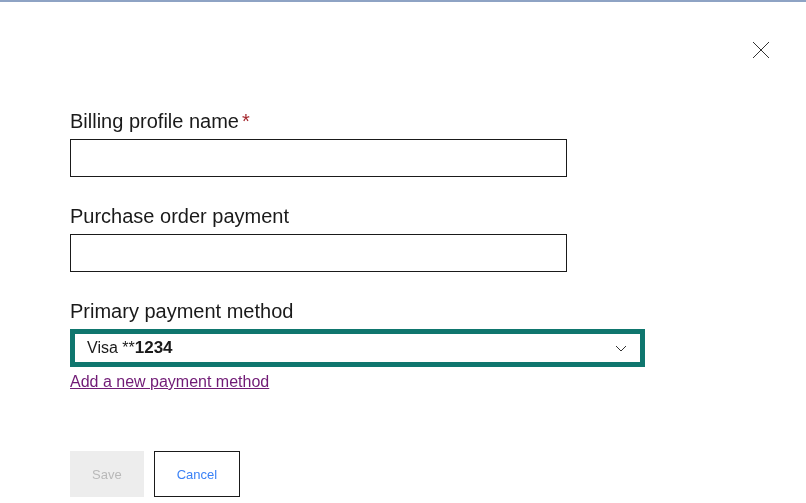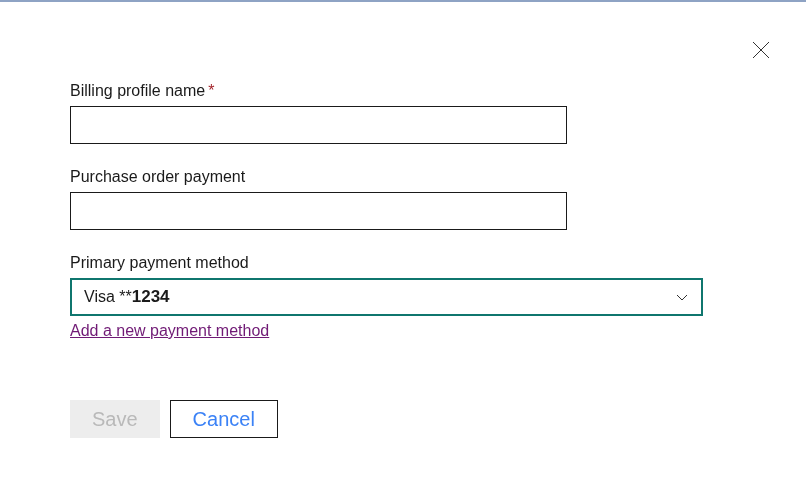--- a/index.html
+++ b/index.html
@@ -32,42 +32,43 @@
       stroke: #333;
       stroke-width: 1;
     }
     .form-container {
       padding: 80px 70px 0 70px;
     }
     .field {
       margin-bottom: 24px;
     }
     .field-label {
-      font-size: 16px;
+      font-size: 20px;
       color: #1a1a1a;
       display: block;
       margin-bottom: 6px;
+      margin-top: 28px;
     }
     .required {
       color: #a4262c;
       margin-left: 3px;
     }
     .text-input {
       width: 497px;
       height: 38px;
       border: 1px solid #1a1a1a;
       padding: 0 10px;
       font-size: 15px;
       font-family: inherit;
       outline: none;
     }
     .dropdown {
-      width: 633px;
+      width: 575px;
       height: 38px;
-      border: 2px solid #0f766e;
+      border: 5px solid #0f766e;
       padding: 0 12px;
       font-size: 16px;
       display: flex;
       align-items: center;
       justify-content: space-between;
       cursor: pointer;
       background: #fff;
     }
     .dropdown-value {
       color: #1a1a1a;
@@ -95,23 +96,23 @@
       display: inline-block;
       margin-top: 6px;
       cursor: pointer;
     }
     .button-row {
       display: flex;
       gap: 10px;
       margin-top: 60px;
     }
     .btn {
-      height: 38px;
+      height: 46px;
       padding: 0 22px;
-      font-size: 20px;
+      font-size: 13px;
       font-family: inherit;
       border: none;
       cursor: pointer;
     }
     .btn-save {
       background: #ededed;
       color: #b9b9b9;
       cursor: not-allowed;
     }
     .btn-cancel {

